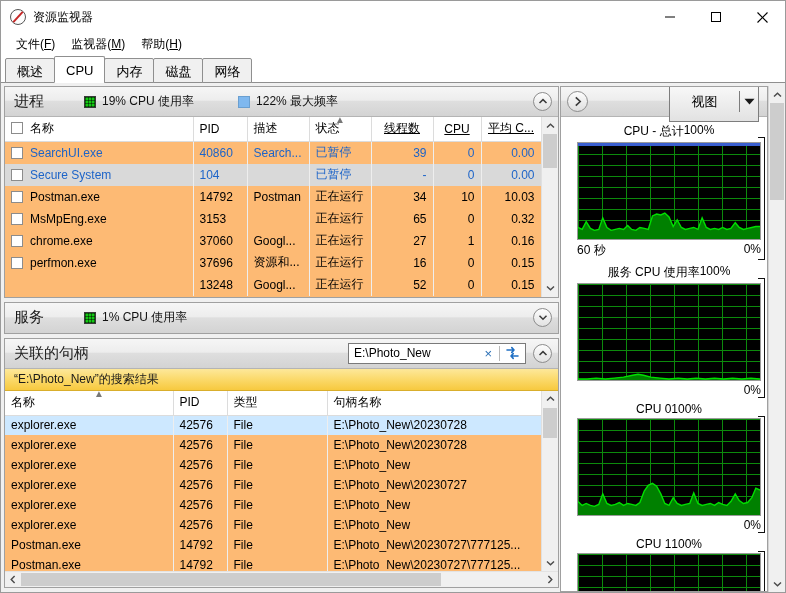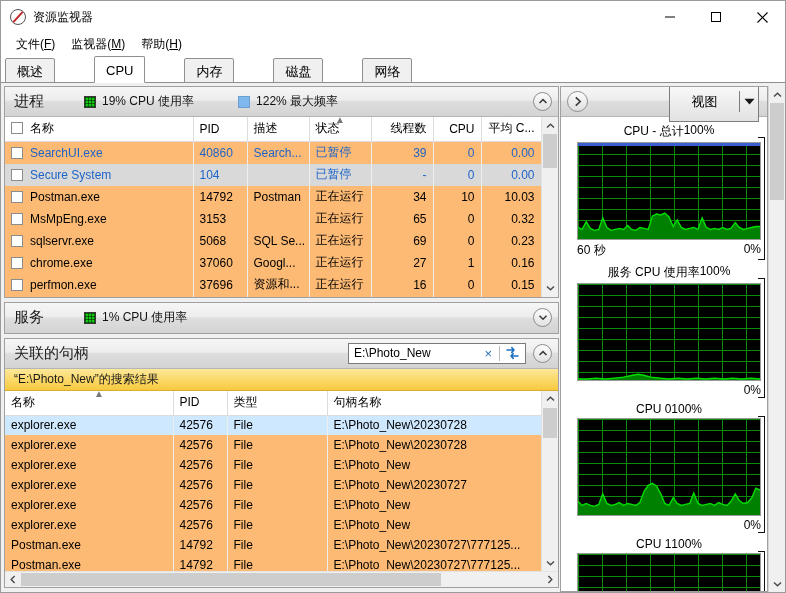--- a/index.html
+++ b/index.html
@@ -82,21 +82,20 @@
   .menu-item u { text-decoration: underline; }
   
   .tabbar {
     height: 27px;
     background: #ffffff;
     display: flex;
     align-items: flex-end;
     padding-left: 4px;
     flex: 0 0 auto;
     position: relative;
-    gap: 40px;
   }
   .tabbar::after {
     content: "";
     position: absolute;
     left: 0; right: 0; bottom: 0;
     height: 1px;
     background: #8f8f8f;
   }
   .tab {
     position: relative;
@@ -216,21 +215,21 @@
     border-right: 1px solid #dcdcdc;
     border-bottom: 1px solid #dcdcdc;
     padding: 3px 6px 4px 6px;
     height: 22px;
     text-align: left;
     color: #000;
     position: relative;
     white-space: nowrap;
     overflow: hidden;
   }
-  table.grid th.num { text-align: right; }
+  table.grid th.num { text-align: center; text-decoration: underline; }
   table.grid td {
     padding: 2px 6px 3px 6px;
     height: 20px;
     border-right: 1px solid #eeeeee;
     color: #000;
     white-space: nowrap;
     overflow: hidden;
     text-overflow: clip;
   }
   table.grid td.num { text-align: right; }
@@ -563,29 +562,20 @@
                 <tr>
                   <td><span class="chk"></span><span>MsMpEng.exe</span></td>
                   <td>3153</td>
                   <td></td>
                   <td>正在运行</td>
                   <td class="num">65</td>
                   <td class="num">0</td>
                   <td class="num">0.32</td>
                 </tr>
                 <tr>
-                  <td><span class="chk"></span><span>sqlservr.exe</span></td>
-                  <td>5068</td>
-                  <td>SQL Se...</td>
-                  <td>正在运行</td>
-                  <td class="num">69</td>
-                  <td class="num">0</td>
-                  <td class="num">0.23</td>
-                </tr>
-                <tr>
                   <td><span class="chk"></span><span>chrome.exe</span></td>
                   <td>37060</td>
                   <td>Googl...</td>
                   <td>正在运行</td>
                   <td class="num">27</td>
                   <td class="num">1</td>
                   <td class="num">0.16</td>
                 </tr>
                 <tr>
                   <td><span class="chk"></span><span>perfmon.exe</span></td>

